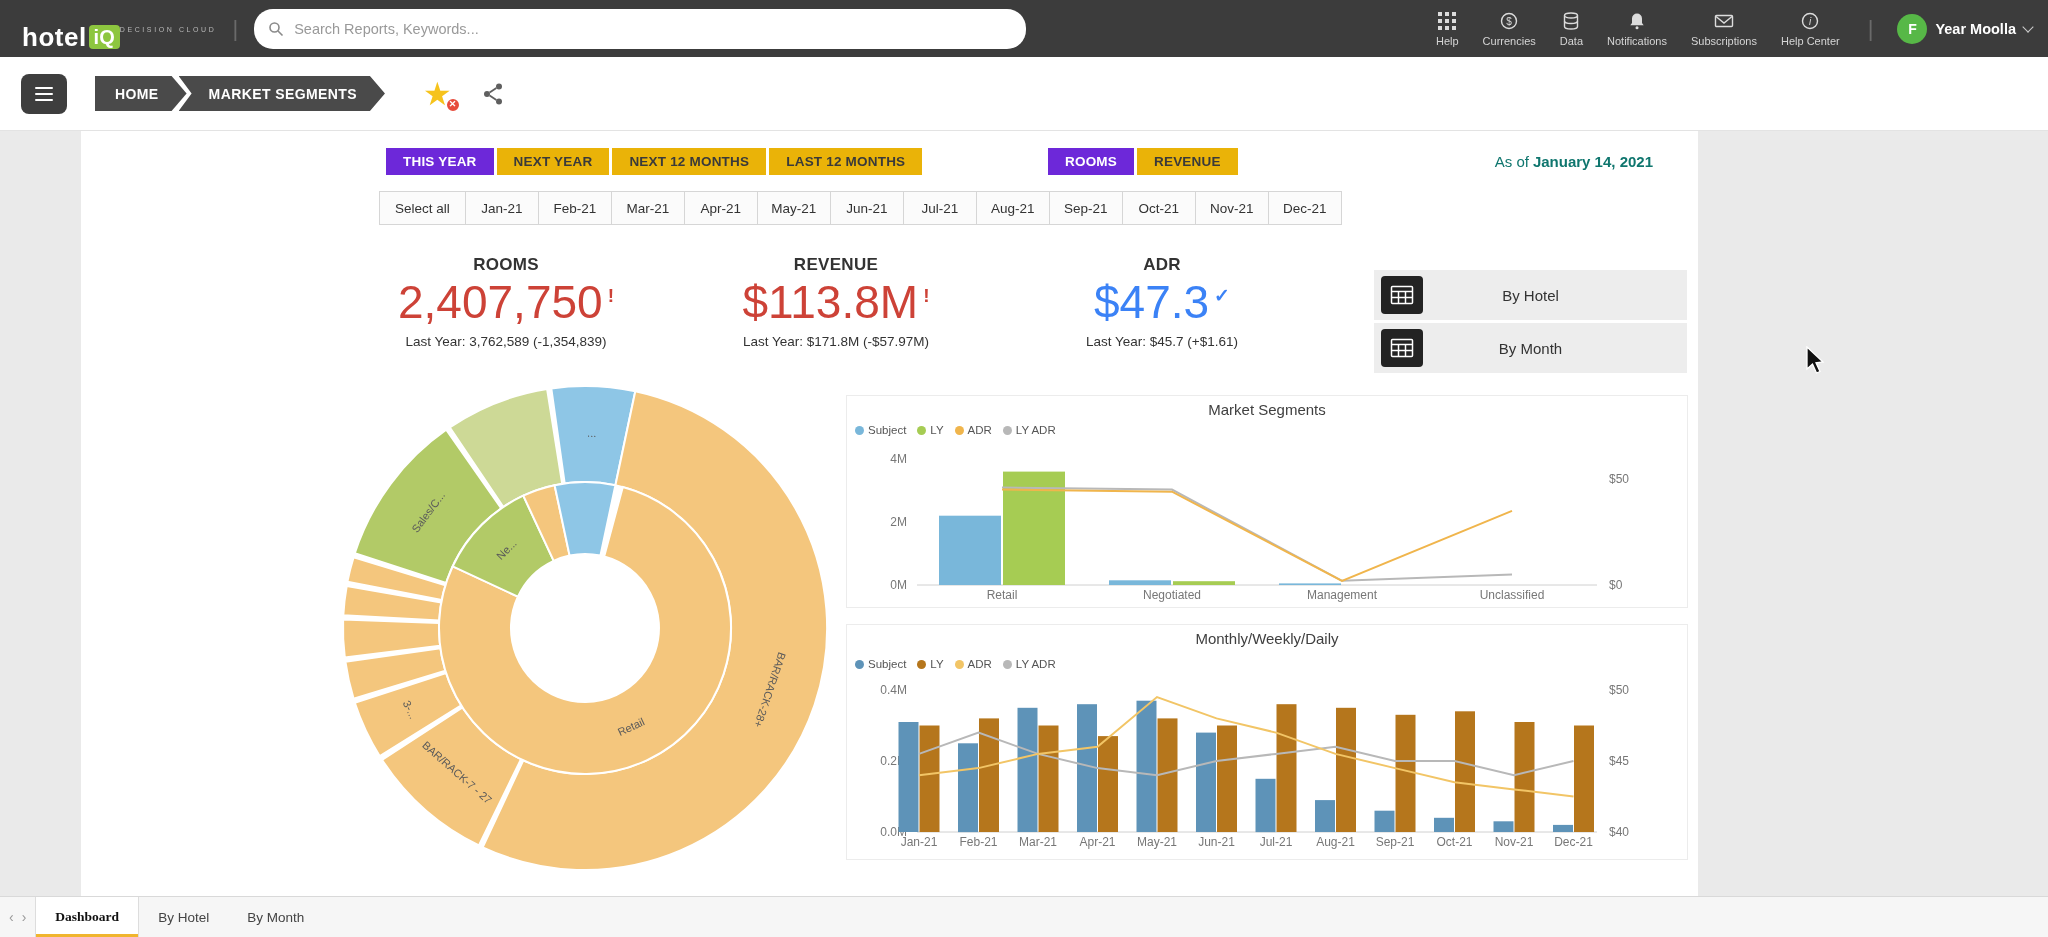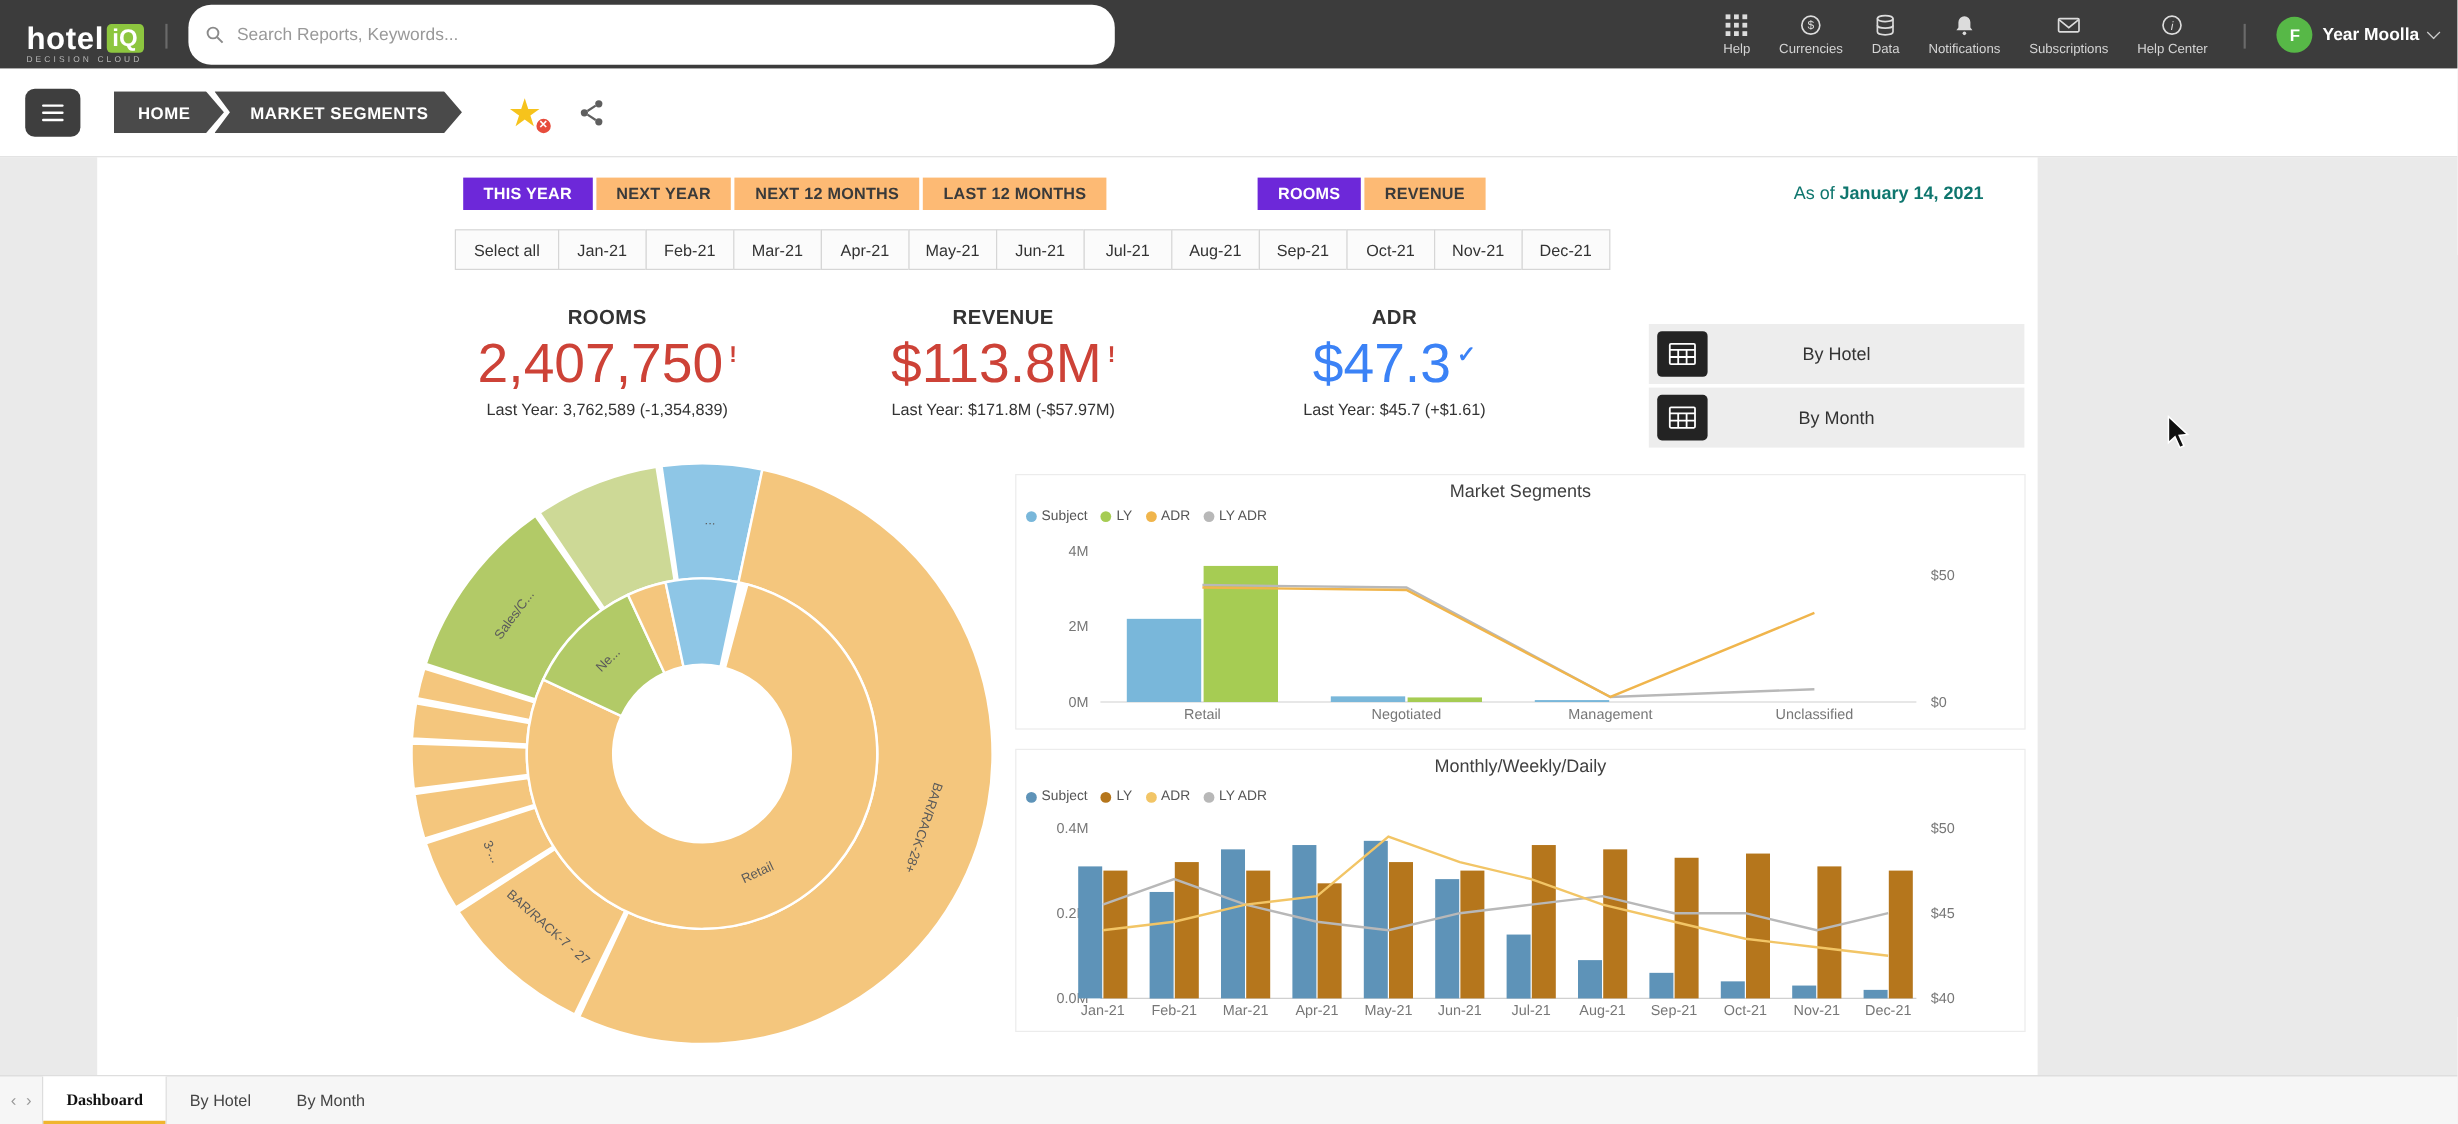--- a/index.html
+++ b/index.html
@@ -5,28 +5,28 @@
   * { box-sizing: border-box; }
   html,body { margin:0; padding:0; }
   body {
     position:relative; width:2048px; height:937px; overflow:hidden;
     background:#eaeaea; font-family:"Liberation Sans", sans-serif;
   }
 
   
   .topbar { position:absolute; top:0; left:0; width:100%; height:57px; background:#3c3c3c;
             display:flex; align-items:center; z-index:10; }
-  .logo { display:flex; flex-direction:column; margin-left:22px;margin-top:16px; }
+  .logo { display:flex; flex-direction:row; margin-left:22px;margin-top:16px; }
   .logo-row { display:flex; align-items:center; }
   .logo-hotel { color:#fff; font-size:26px; font-weight:700; letter-spacing:.5px; line-height:1; }
   .logo-iq { background:#8dc63f; color:#fff; font-weight:700; font-size:20px; padding:2px 5px;
              border-radius:4px; margin-left:2px; line-height:1; }
   .logo-sub { color:#b9b9b9; font-size:7px; letter-spacing:2.6px; margin-top:2px; }
   .v-sep { color:#6a6a6a; font-size:22px; margin:0 16px; font-weight:300; }
-  .search { width:772px; height:50px; background:#fff; border-radius:19px; display:flex;
+  .search { width:772px; height:40px; background:#fff; border-radius:19px; display:flex;
             align-items:center; padding:0 14px; }
   .search input { border:none; outline:none; flex:1; font-size:14.5px; color:#333; margin-left:8px;
                   font-family:inherit; background:transparent; }
   .search input::placeholder { color:#999; }
   .top-right { margin-left:auto; display:flex; align-items:center; padding-right:16px; }
   .nav-item { display:flex; flex-direction:column; align-items:center; justify-content:center;
               padding:0 12px; cursor:pointer; }
   .nav-label { font-size:11px; color:#d5d5d5; margin-top:4px; white-space:nowrap; }
   .user { display:flex; align-items:center; gap:8px; margin-left:8px; cursor:pointer; }
   .avatar { width:30px; height:30px; border-radius:50%; background:#57b847; color:#fff;
@@ -53,21 +53,21 @@
                border:2px solid #fff; border-radius:50%; color:#fff; font-size:9px; font-weight:700;
                display:flex; align-items:center; justify-content:center; }
   .share { margin-left:30px; cursor:pointer; display:flex; }
 
   
   .content { position:absolute; top:131px; left:0; width:100%; height:765px; background:#eaeaea; }
   .canvas { position:absolute; left:81px; top:0; width:1617px; height:765px; background:#fff; }
 
   .period-tabs { position:absolute; left:305px; top:17px; display:flex; gap:3px; }
   .metric-tabs { position:absolute; left:967px; top:17px; display:flex; gap:3px; }
-  .ftab { height:27px; display:flex; align-items:center; padding:0 17px; background:#fdba74;
+  .ftab { height:27px; display:flex; align-items:center; padding:0 17px; background:#eab308;
           color:#3a3a3a; font-size:13.5px; font-weight:700; letter-spacing:.2px; cursor:pointer; white-space:nowrap; }
   .ftab.sel { background:#6d28d9; color:#fff; }
   .as-of { position:absolute; right:45px; top:22px; font-size:15px; color:#0f766e; }
   .as-of .date { font-weight:700; margin-left:4px; }
 
   .month-row { position:absolute; left:298px; top:60px; display:flex; }
   .month-chip { min-width:74px; height:34px; display:flex; align-items:center; justify-content:center;
                 background:#fbfbfb; border:1px solid #d6d6d6; font-size:13.5px; color:#333;
                 cursor:pointer; padding:0 10px; white-space:nowrap; }
   .month-chip + .month-chip { margin-left:-1px; }

